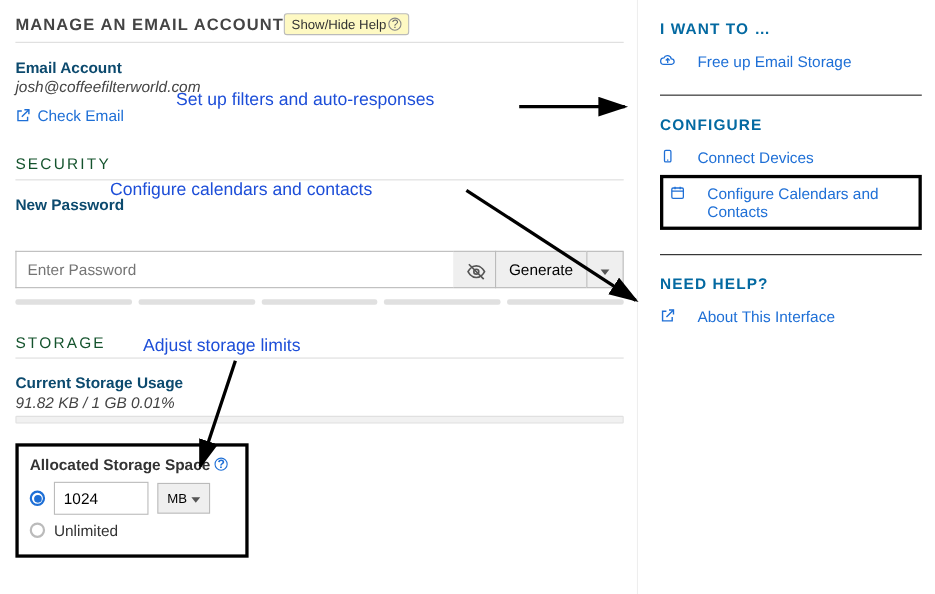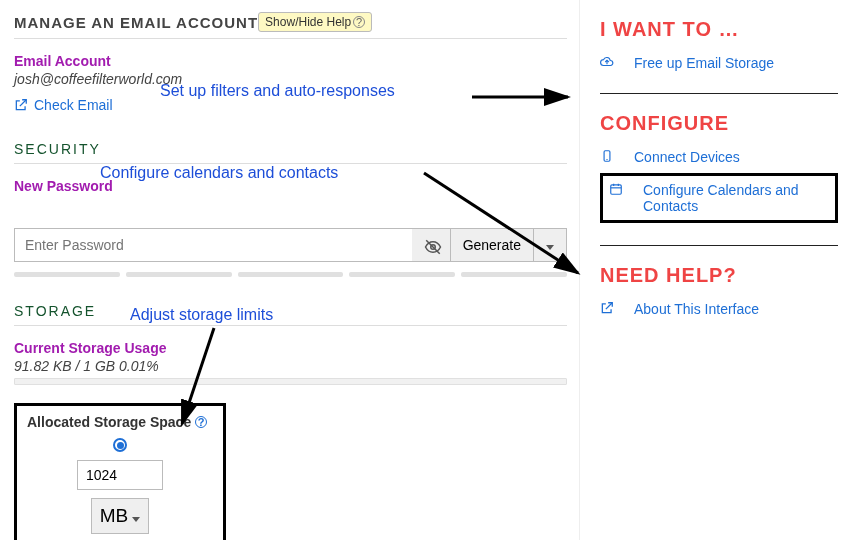--- a/index.html
+++ b/index.html
@@ -17,49 +17,49 @@
   .layout { display: flex; width: 100%; height: 100%; }
   .main { flex: 1; padding: 12px 12px 12px 14px; position: relative; border-right: 1px solid #eee; }
   .sidebar { width: 270px; padding: 18px 12px 12px 20px; }
 
   
   .heading-row { display: flex; align-items: center; justify-content: flex-start; border-bottom: 1px solid #ddd; padding-bottom: 6px; margin-bottom: 14px; }
   .heading { font-size: 15px; font-weight: 600; letter-spacing: 1px; color: #444; text-transform: uppercase; }
   .help-btn { font-size: 12px; padding: 2px 6px; border: 1px solid #bbb; border-radius: 3px; background: #fef9c3; display: inline-flex; align-items: center; gap: 2px; }
   .help-q { font-size: 11px; color: #666; border: 1px solid #888; border-radius: 50%; width: 12px; height: 12px; display: inline-flex; align-items: center; justify-content: center; line-height: 1; }
 
-  .field-label { font-weight: 600; color: #a21caf; margin-bottom: 2px; }
+  .field-label { font-weight: 600; color: #0c4a6e; margin-bottom: 2px; }
   .plain { color: #444; margin-bottom: 10px; font-style: italic; }
   .link { color: #1e6fd6; cursor: pointer; display: inline-flex; align-items: center; gap: 6px; }
 
   .section-title { font-size: 14px; font-weight: 400; letter-spacing: 2px; color: #14532d; text-transform: uppercase; border-bottom: 1px solid #ddd; padding-bottom: 6px; margin-top: 26px; margin-bottom: 14px; }
 
   .pw-row { display: flex; width: 100%; margin-top: 34px; }
   .pw-input { flex: 1; border: 1px solid #bbb; padding: 8px 10px; font-size: 14px; color: #888; border-right: none; }
   .pw-btn { border: 1px solid #bbb; background: #efefef; padding: 7px 12px; font-size: 14px; display: inline-flex; align-items: center; justify-content: center; }
   .pw-eye { border-left: none; border-right: none; }
   .pw-gen { border-right: none; }
   .pw-caret { }
   .strength { display: flex; gap: 6px; margin-top: 10px; }
   .strength div { flex: 1; height: 5px; background: #e0e0e0; border-radius: 2px; }
 
   .usage-bar { height: 7px; background: #f1f1f1; border: 1px solid #e0e0e0; border-radius: 1px; margin-top: 4px; margin-bottom: 18px; }
 
   .alloc-box { border: 3px solid #000; padding: 8px 10px 8px 10px; width: 212px; }
   .alloc-title { font-weight: 600; display: inline-flex; align-items: center; gap: 4px; margin-bottom: 8px; }
-  .radio-row { display: flex; align-items: center; gap: 8px; margin-bottom: 6px; flex-direction: column; }
+  .radio-row { display: flex; align-items: center; gap: 8px; margin-bottom: 6px; }
   .radio { width: 14px; height: 14px; border-radius: 50%; border: 2px solid #1e6fd6; display: inline-flex; align-items: center; justify-content: center; }
   .radio.checked::after { content: ""; width: 7px; height: 7px; border-radius: 50%; background: #1e6fd6; }
   .radio.empty { border-color: #bbb; }
   .num-input { width: 86px; padding: 6px 4px 6px 8px; border: 1px solid #bbb; font-size: 14px; }
-  .unit-btn { border: 1px solid #bbb; background: #efefef; padding: 6px 8px; font-size: 19px; display: inline-flex; align-items: center; gap: 4px; }
+  .unit-btn { border: 1px solid #bbb; background: #efefef; padding: 6px 8px; font-size: 12px; display: inline-flex; align-items: center; gap: 4px; }
   .caret-down-sm::after { content: ""; display: inline-block; border-left: 4px solid transparent; border-right: 4px solid transparent; border-top: 5px solid #555; }
 
   
-  .side-heading { font-size: 20px; font-weight: 700; letter-spacing: 1px; color: #ef4444; text-transform: uppercase; margin-bottom: 14px; }
+  .side-heading { font-size: 14px; font-weight: 700; letter-spacing: 1px; color: #0369a1; text-transform: uppercase; margin-bottom: 14px; }
   .side-link { color: #1e6fd6; display: flex; align-items: flex-start; gap: 20px; margin: 8px 0; cursor: pointer; font-size: 14px; }
   .side-sep { border: none; border-top: 1px solid #222; margin: 22px 0 18px; width: 100%; }
   .side-group-box { border: 3px solid #000; padding: 4px 6px; margin-top: 4px; }
 
   
   .anno { position: absolute; color: #1d4ed8; font-weight: 400; font-size: 16px; pointer-events: none; }
   .arrow-svg { position: absolute; pointer-events: none; }
 
   
   .icon { display: inline-block; width: 14px; height: 14px; }

